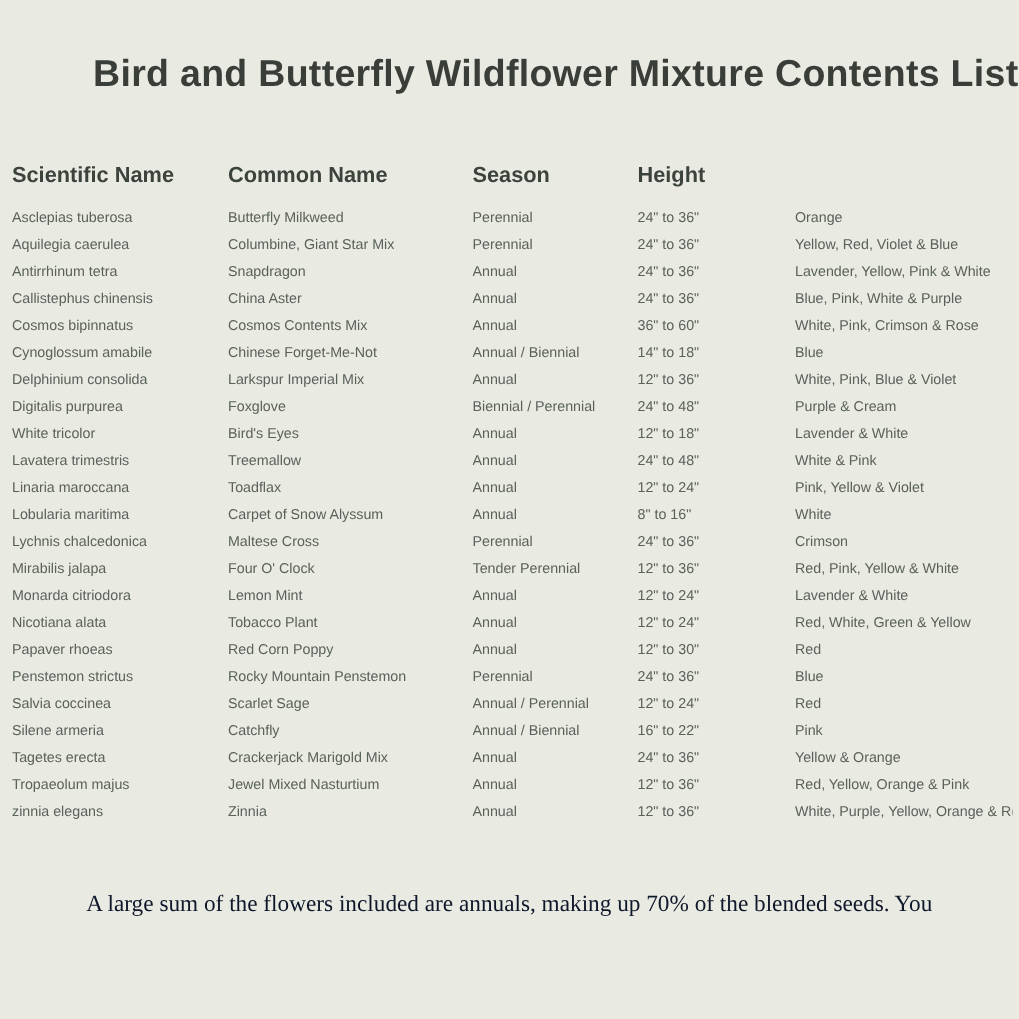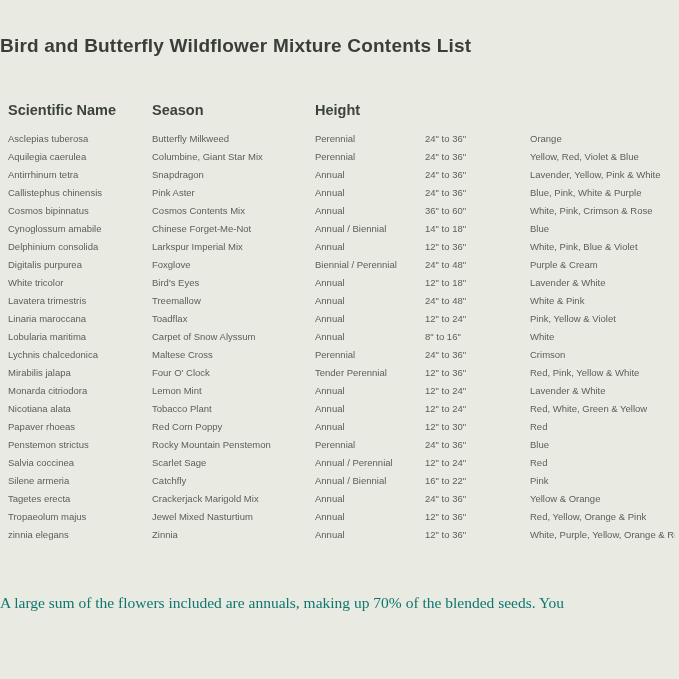--- a/index.html
+++ b/index.html
@@ -10,22 +10,22 @@
     font-family: "Liberation Sans", "DejaVu Sans", sans-serif;
     overflow: hidden;
   }
   .page {
     width: 679px;
     height: 679px;
     position: relative;
   }
   .title {
     padding-top: 35px;
-    text-align: left;
-    font-size: 19px;
+    text-align: right;
+    font-size: 25px;
     font-weight: 700;
     color: #3a3e39;
     letter-spacing: 0.2px;
   }
   .table-wrap {
     margin-top: 42px;
     padding-left: 8px;
     padding-right: 4px;
   }
   .thead, .trow {
@@ -47,36 +47,38 @@
     font-size: 9.5px;
     color: #5a615b;
     white-space: nowrap;
     overflow: hidden;
   }
   .footer {
     position: absolute;
     left: 0;
     top: 592px;
     width: 679px;
+    text-align: center;
     font-family: "Liberation Serif", "DejaVu Serif", serif;
     font-size: 15.5px;
     line-height: 21px;
-    color: #0f766e;
+    color: #0f172a;
   }
 </style>
 </head>
 <body>
 
 <div class="page">
 
   <div class="title">Bird and Butterfly Wildflower Mixture Contents List</div>
 
   <div class="table-wrap">
     <div class="thead">
       <div class="th">Scientific Name</div>
+      <div class="th">Common Name</div>
       <div class="th">Season</div>
       <div class="th">Height</div>
     </div>
     <div class="tbody" id="tbody">
         <div class="trow">
           <div class="tcell">Asclepias tuberosa</div>
           <div class="tcell">Butterfly Milkweed</div>
           <div class="tcell">Perennial</div>
           <div class="tcell">24" to 36"</div>
           <div class="tcell">Orange</div>
@@ -90,21 +92,21 @@
         </div>
         <div class="trow">
           <div class="tcell">Antirrhinum tetra</div>
           <div class="tcell">Snapdragon</div>
           <div class="tcell">Annual</div>
           <div class="tcell">24" to 36"</div>
           <div class="tcell">Lavender, Yellow, Pink &amp; White</div>
         </div>
         <div class="trow">
           <div class="tcell">Callistephus chinensis</div>
-          <div class="tcell">Pink Aster</div>
+          <div class="tcell">China Aster</div>
           <div class="tcell">Annual</div>
           <div class="tcell">24" to 36"</div>
           <div class="tcell">Blue, Pink, White &amp; Purple</div>
         </div>
         <div class="trow">
           <div class="tcell">Cosmos bipinnatus</div>
           <div class="tcell">Cosmos Contents Mix</div>
           <div class="tcell">Annual</div>
           <div class="tcell">36" to 60"</div>
           <div class="tcell">White, Pink, Crimson &amp; Rose</div>

